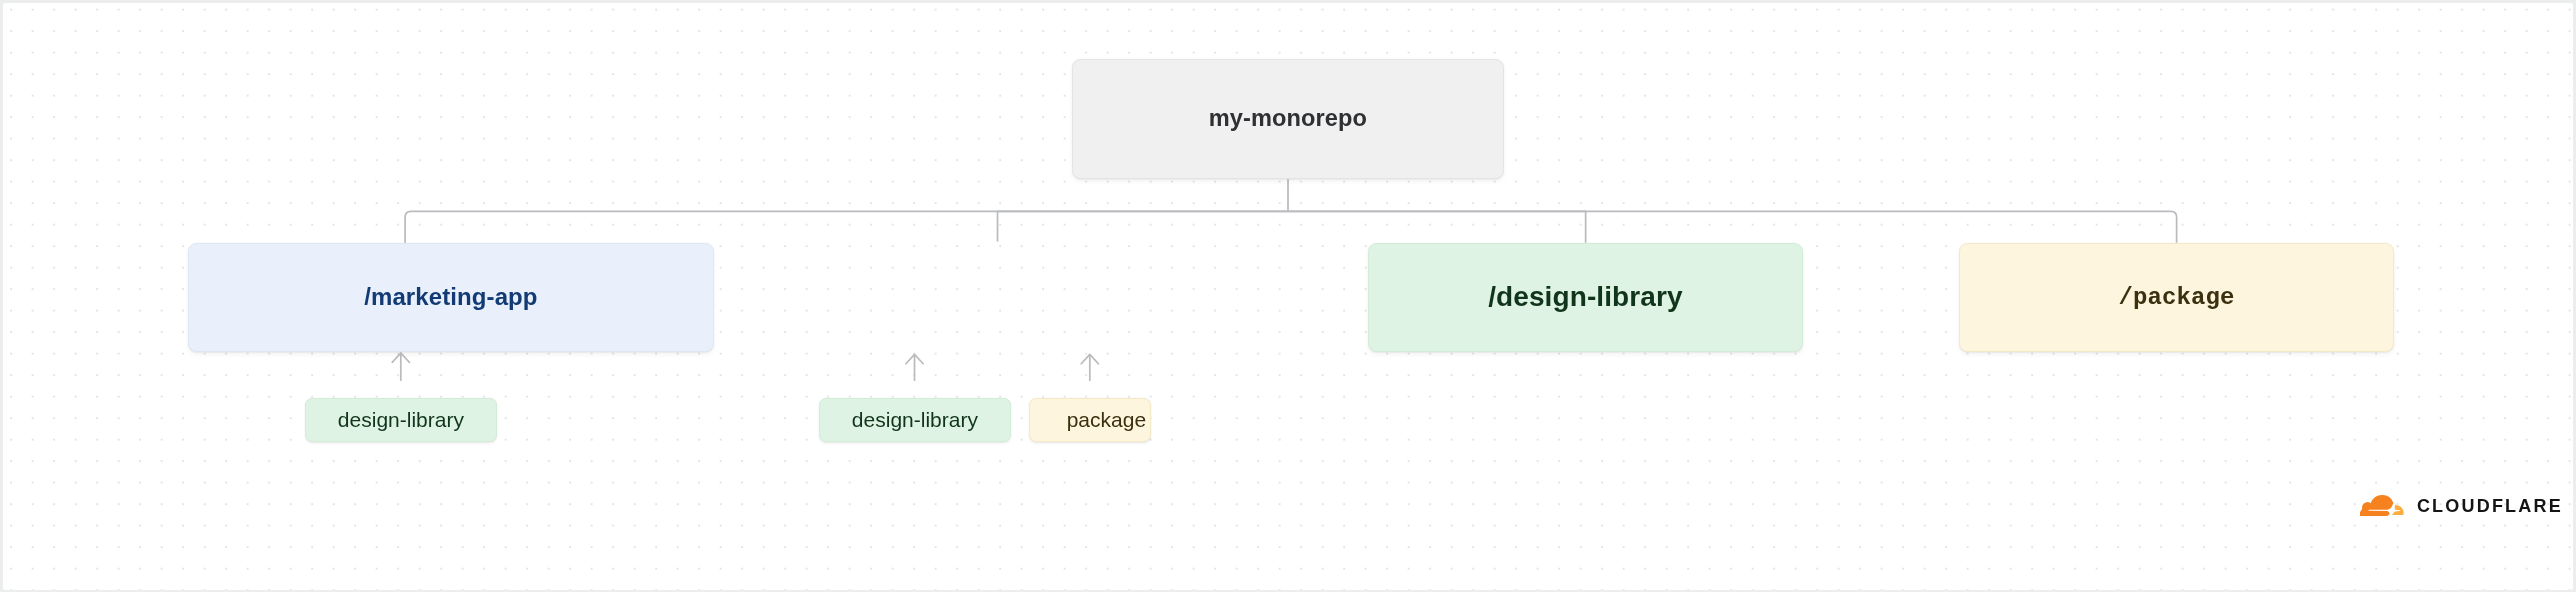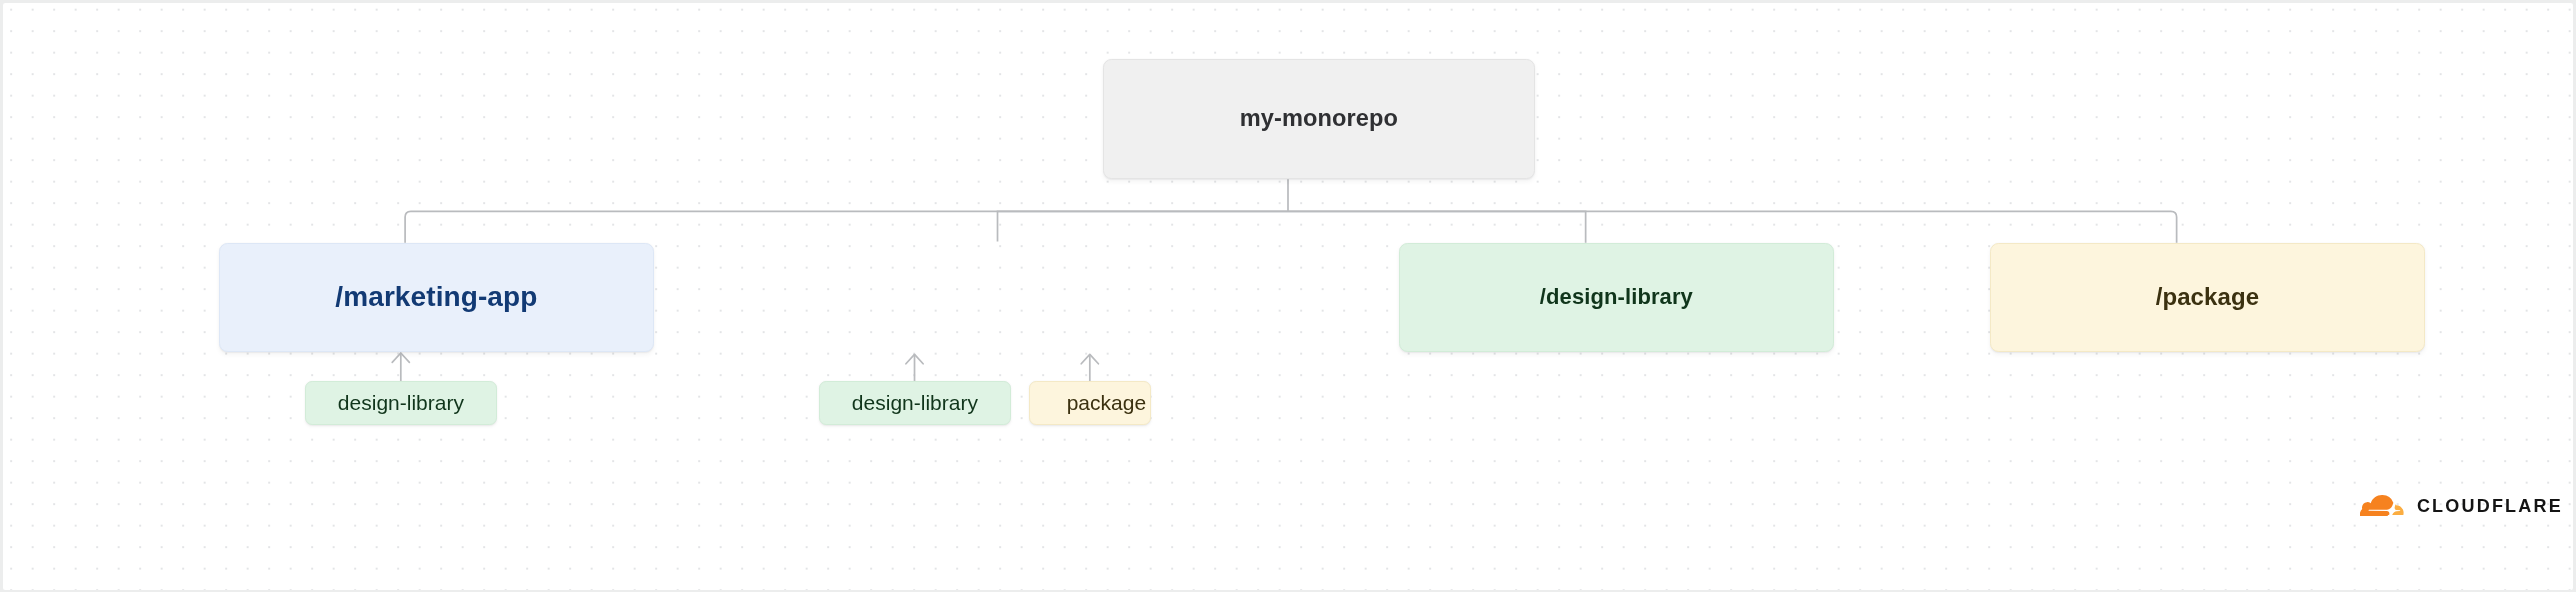--- a/index.html
+++ b/index.html
@@ -62,73 +62,74 @@
     display: flex;
     align-items: center;
     justify-content: center;
     border-radius: 8.6px;
     border: 0.7px solid transparent;
     font-weight: bold;
     letter-spacing: 0.1px;
     box-shadow: 0 0.7px 1.4px rgba(22,24,28,.055),
                 0 2.1px 5px rgba(22,24,28,.045);
     user-select: none;
-    margin-left: 31px;
   }
 
   .node-root {
     left: 1069px;  top:  56px;  width: 432px;  height: 120px;
     background: #f0f0f0;
     border-color: #e4e4e4;
     color: #2f3033;
     font-size: 23.6px;
   }
   .node-marketing {
-    left: 185px;  top: 240px;  width: 435px;  height: 109px;
+    left: 185px;  top: 240px;  width: 526px;  height: 109px;
     background: #e9f0fb;
     border-color: #dde7f6;
     color: #123a74;
-    font-size: 28px;
+    font-size: 24px;
   }
   .node-ecommerce {
     left: 776px; top: 238px;  width: 438px;  height: 112px;
     background: #f8e9f8;
     border-color: #e6d2e6;
     color: #4b0d2c;
     font-size: 24px;
   }
   .node-design {
     left: 1365px; top: 240px;  width: 435px;  height: 109px;
     background: #dff3e4;
     border-color: #d2ecd8;
     color: #10351b;
-    font-size: 22px;
+    font-size: 28px;
   }
   .node-package {
     left: 1956px; top: 240px;  width: 435px;  height: 109px;
     background: #fdf5dd;
     border-color: #f4e9c6;
     color: #3b3110;
     font-size: 24px;
+    font-family: Liberation Mono, monospace;
   }
 
   
   .pill {
     position: absolute;
     box-sizing: border-box;
     display: flex;
     align-items: center;
     justify-content: center;
     border-radius: 7.2px;
     border: 0.7px solid transparent;
     font-weight: normal;
     font-size: 21px;
     box-shadow: 0 0.7px 1.4px rgba(22,24,28,.05),
                 0 1.4px 3.6px rgba(22,24,28,.04);
     user-select: none;
+    margin-top: 17px;
   }
   .pill-green {
     background: #dff3e4;
     border-color: #d2ecd8;
     color: #10351b;
   }
   .pill-yellow {
     background: #fdf5dd;
     border-color: #f4e9c6;
     color: #3b3110;

